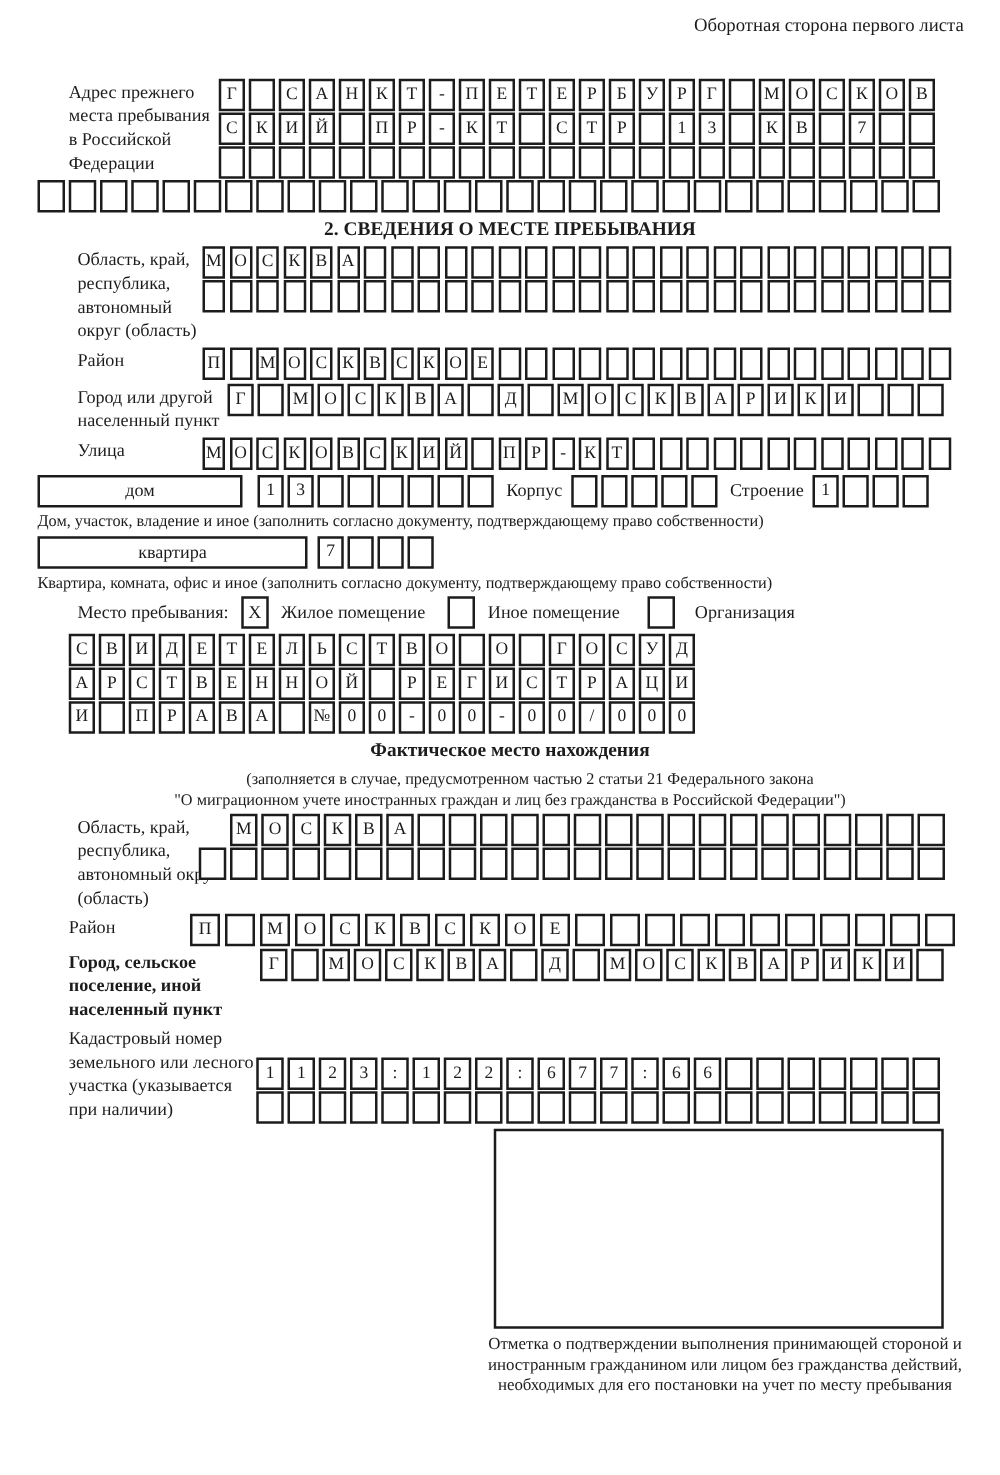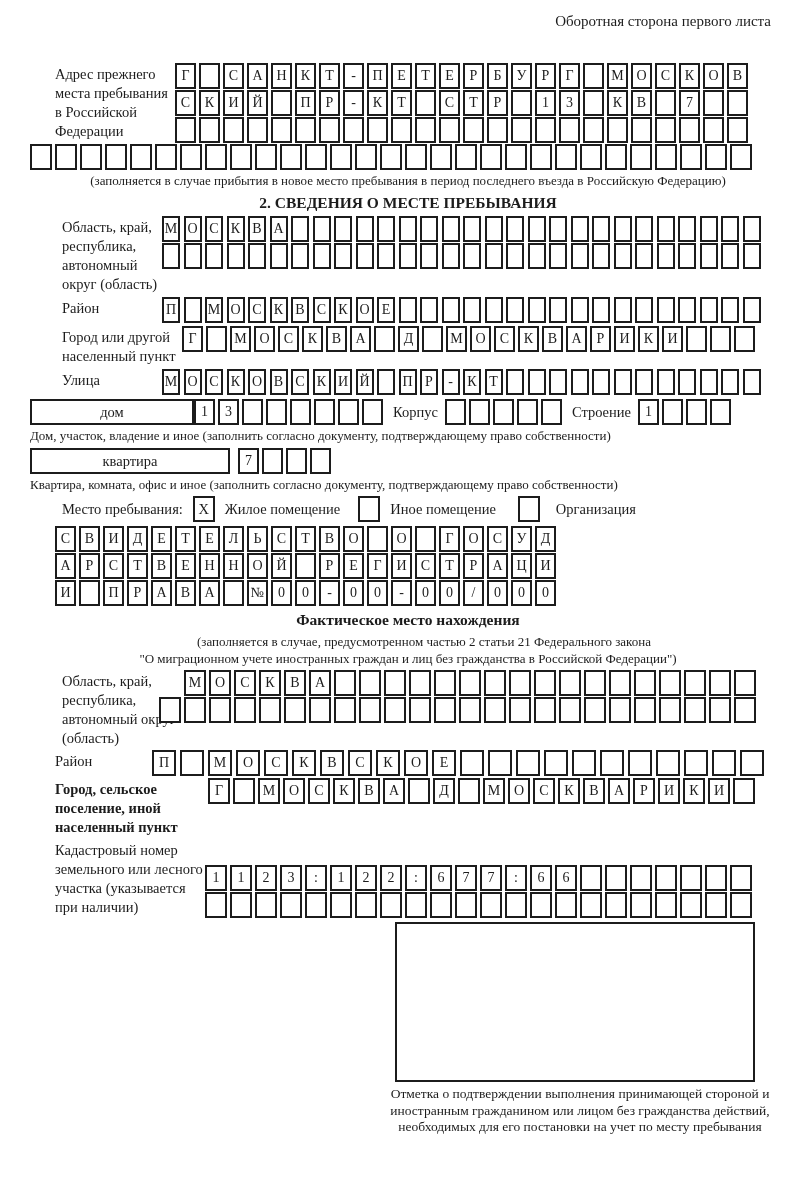--- a/index.html
+++ b/index.html
@@ -174,21 +174,20 @@
       <div class="cell"></div>
       <div class="cell"></div>
       <div class="cell"></div>
       <div class="cell"></div>
       <div class="cell"></div>
       <div class="cell"></div>
       <div class="cell"></div>
       <div class="cell"></div>
       <div class="cell"></div>
     </div>
-  <div class="caption center mt2">(заполняется в случае прибытия в новое место пребывания в период последнего въезда в Российскую Федерацию)</div>
 
   <div class="sect-title">2. СВЕДЕНИЯ О МЕСТЕ ПРЕБЫВАНИЯ</div>
 
   <div class="frow mt3">
     <div class="flabel lw100">Область, край, республика, автономный округ (область)</div>
     <div class="cellcol">
       <div class="cells sm">
           <div class="cell">М</div>
           <div class="cell">О</div>
           <div class="cell">С</div>
@@ -343,21 +342,21 @@
         <div class="cell"></div>
         <div class="cell"></div>
         <div class="cell"></div>
         <div class="cell"></div>
         <div class="cell"></div>
         <div class="cell"></div>
       </div>
   </div>
 
   <div class="house-row mt4">
-    <div class="bigbox" style="width:164px; margin-right:0;">дом</div>
+    <div class="bigbox" style="width:164px; margin-right:12px;">дом</div>
     <div class="cells">
         <div class="cell">1</div>
         <div class="cell">3</div>
         <div class="cell"></div>
         <div class="cell"></div>
         <div class="cell"></div>
         <div class="cell"></div>
         <div class="cell"></div>
         <div class="cell"></div>
       </div>
@@ -373,21 +372,21 @@
     <div class="cells">
         <div class="cell">1</div>
         <div class="cell"></div>
         <div class="cell"></div>
         <div class="cell"></div>
       </div>
   </div>
   <div class="caption mt2">Дом, участок, владение и иное (заполнить согласно документу, подтверждающему право собственности)</div>
 
   <div class="flat-row mt4">
-    <div class="bigbox" style="width:200px; margin-right:8px;">квартира</div>
+    <div class="bigbox" style="width:216px; margin-right:8px;">квартира</div>
     <div class="cells">
         <div class="cell">7</div>
         <div class="cell"></div>
         <div class="cell"></div>
         <div class="cell"></div>
       </div>
   </div>
   <div class="caption mt2">Квартира, комната, офис и иное (заполнить согласно документу, подтверждающему право собственности)</div>
 
   <div class="stay-row mt3">

